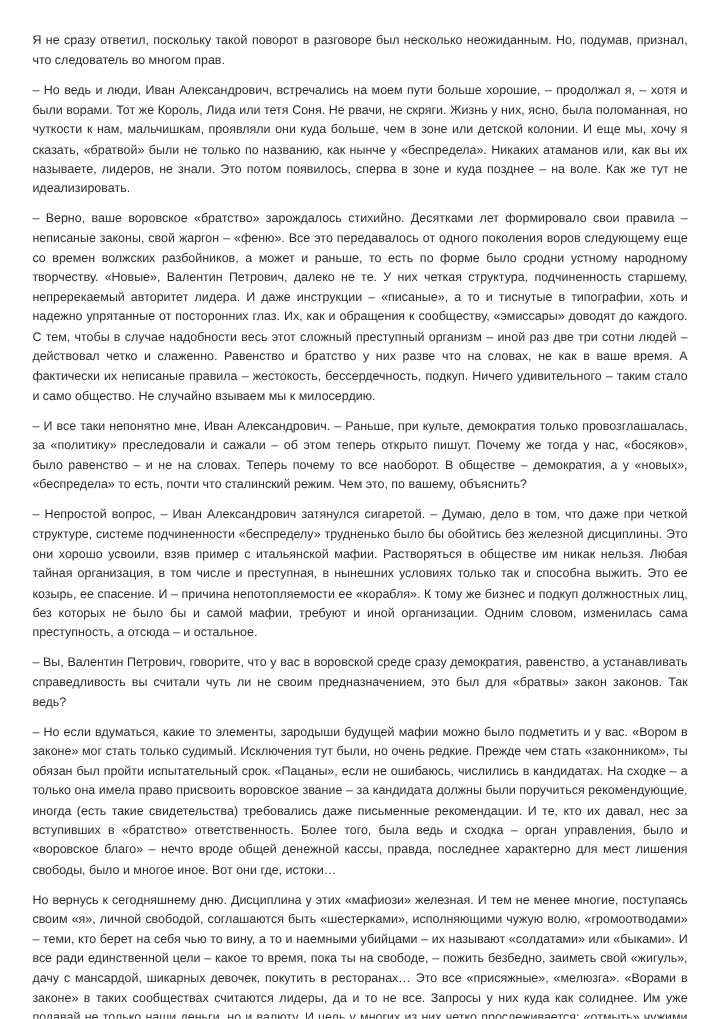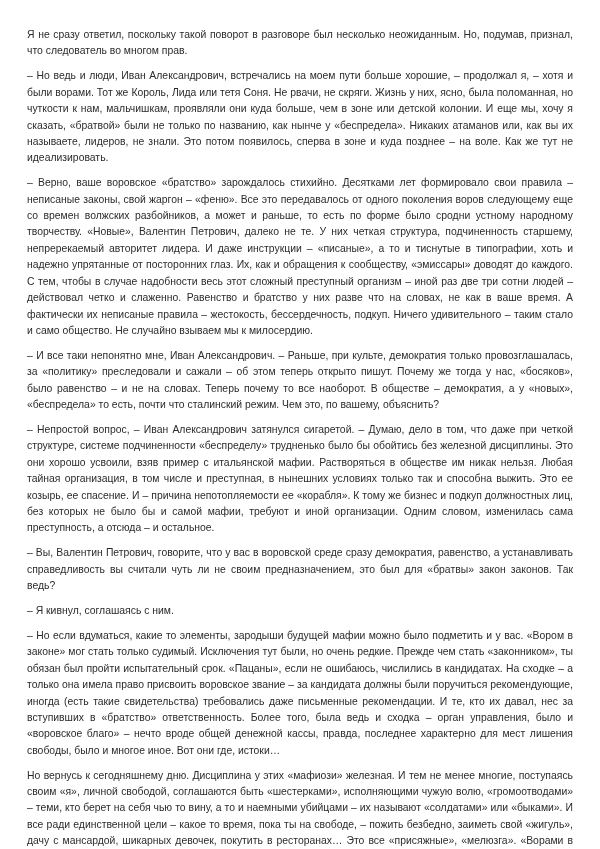--- a/index.html
+++ b/index.html
@@ -42,17 +42,16 @@
 <body>
 
 <div class="page">
   <div class="doc-body">
     <p class="para">Я не сразу ответил, поскольку такой поворот в разговоре был несколько неожиданным. Но, подумав, признал, что следователь во многом прав.</p>
     <p class="para">– Но ведь и люди, Иван Александрович, встречались на моем пути больше хорошие, – продолжал я, – хотя и были ворами. Тот же Король, Лида или тетя Соня. Не рвачи, не скряги. Жизнь у них, ясно, была поломанная, но чуткости к нам, мальчишкам, проявляли они куда больше, чем в зоне или детской колонии. И еще мы, хочу я сказать, «братвой» были не только по названию, как нынче у «беспредела». Никаких атаманов или, как вы их называете, лидеров, не знали. Это потом появилось, сперва в зоне и куда позднее – на воле. Как же тут не идеализировать.</p>
     <p class="para">– Верно, ваше воровское «братство» зарождалось стихийно. Десятками лет формировало свои правила – неписаные законы, свой жаргон – «феню». Все это передавалось от одного поколения воров следующему еще со времен волжских разбойников, а может и раньше, то есть по форме было сродни устному народному творчеству. «Новые», Валентин Петрович, далеко не те. У них четкая структура, подчиненность старшему, непререкаемый авторитет лидера. И даже инструкции – «писаные», а то и тиснутые в типографии, хоть и надежно упрятанные от посторонних глаз. Их, как и обращения к сообществу, «эмиссары» доводят до каждого. С тем, чтобы в случае надобности весь этот сложный преступный организм – иной раз две три сотни людей – действовал четко и слаженно. Равенство и братство у них разве что на словах, не как в ваше время. А фактически их неписаные правила – жестокость, бессердечность, подкуп. Ничего удивительного – таким стало и само общество. Не случайно взываем мы к милосердию.</p>
     <p class="para">– И все таки непонятно мне, Иван Александрович. – Раньше, при культе, демократия только провозглашалась, за «политику» преследовали и сажали – об этом теперь открыто пишут. Почему же тогда у нас, «босяков», было равенство – и не на словах. Теперь почему то все наоборот. В обществе – демократия, а у «новых», «беспредела» то есть, почти что сталинский режим. Чем это, по вашему, объяснить?</p>
     <p class="para">– Непростой вопрос, – Иван Александрович затянулся сигаретой. – Думаю, дело в том, что даже при четкой структуре, системе подчиненности «беспределу» трудненько было бы обойтись без железной дисциплины. Это они хорошо усвоили, взяв пример с итальянской мафии. Растворяться в обществе им никак нельзя. Любая тайная организация, в том числе и преступная, в нынешних условиях только так и способна выжить. Это ее козырь, ее спасение. И – причина непотопляемости ее «корабля». К тому же бизнес и подкуп должностных лиц, без которых не было бы и самой мафии, требуют и иной организации. Одним словом, изменилась сама преступность, а отсюда – и остальное.</p>
     <p class="para">– Вы, Валентин Петрович, говорите, что у вас в воровской среде сразу демократия, равенство, а устанавливать справедливость вы считали чуть ли не своим предназначением, это был для «братвы» закон законов. Так ведь?</p>
-    <p class="para">– Я кивнул, соглашаясь с ним.</p>
     <p class="para">– Но если вдуматься, какие то элементы, зародыши будущей мафии можно было подметить и у вас. «Вором в законе» мог стать только судимый. Исключения тут были, но очень редкие. Прежде чем стать «законником», ты обязан был пройти испытательный срок. «Пацаны», если не ошибаюсь, числились в кандидатах. На сходке – а только она имела право присвоить воровское звание – за кандидата должны были поручиться рекомендующие, иногда (есть такие свидетельства) требовались даже письменные рекомендации. И те, кто их давал, нес за вступивших в «братство» ответственность. Более того, была ведь и сходка – орган управления, было и «воровское благо» – нечто вроде общей денежной кассы, правда, последнее характерно для мест лишения свободы, было и многое иное. Вот они где, истоки…</p>
     <p class="para">Но вернусь к сегодняшнему дню. Дисциплина у этих «мафиози» железная. И тем не менее многие, поступаясь своим «я», личной свободой, соглашаются быть «шестерками», исполняющими чужую волю, «громоотводами» – теми, кто берет на себя чью то вину, а то и наемными убийцами – их называют «солдатами» или «быками». И все ради единственной цели – какое то время, пока ты на свободе, – пожить безбедно, заиметь свой «жигуль», дачу с мансардой, шикарных девочек, покутить в ресторанах… Это все «присяжные», «мелюзга». «Ворами в законе» в таких сообществах считаются лидеры, да и то не все. Запросы у них куда как солиднее. Им уже подавай не только наши деньги, но и валюту. И цель у многих из них четко прослеживается: «отмыть» чужими руками побольше денег, перевести их на Запад и положить на счет в какой нибудь банк. Такие случаи уже есть. Это, так сказать, первый этап. А второй – при удобном случае самим махнуть за границу.</p>
   </div>
 </div>
 
 </body></html>

